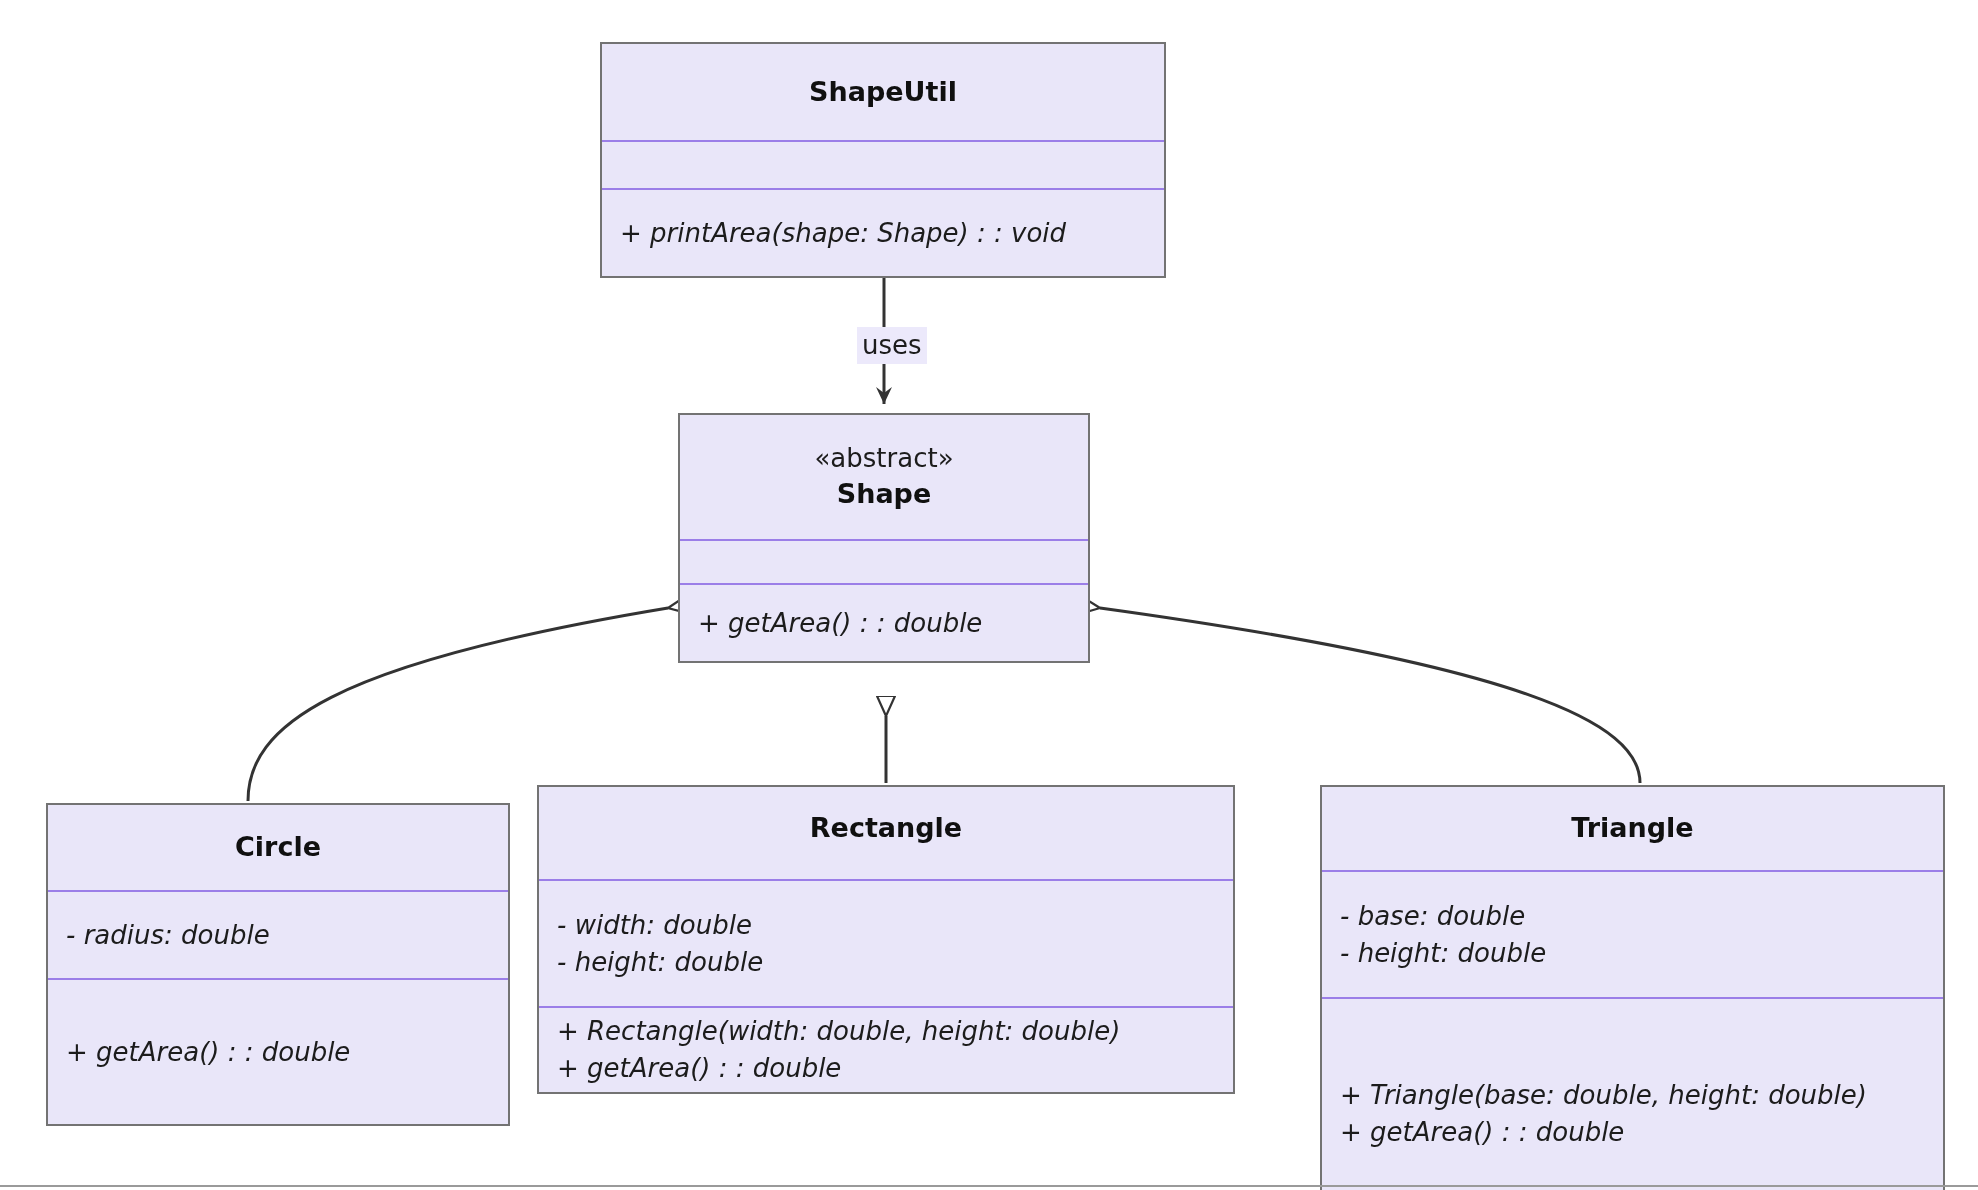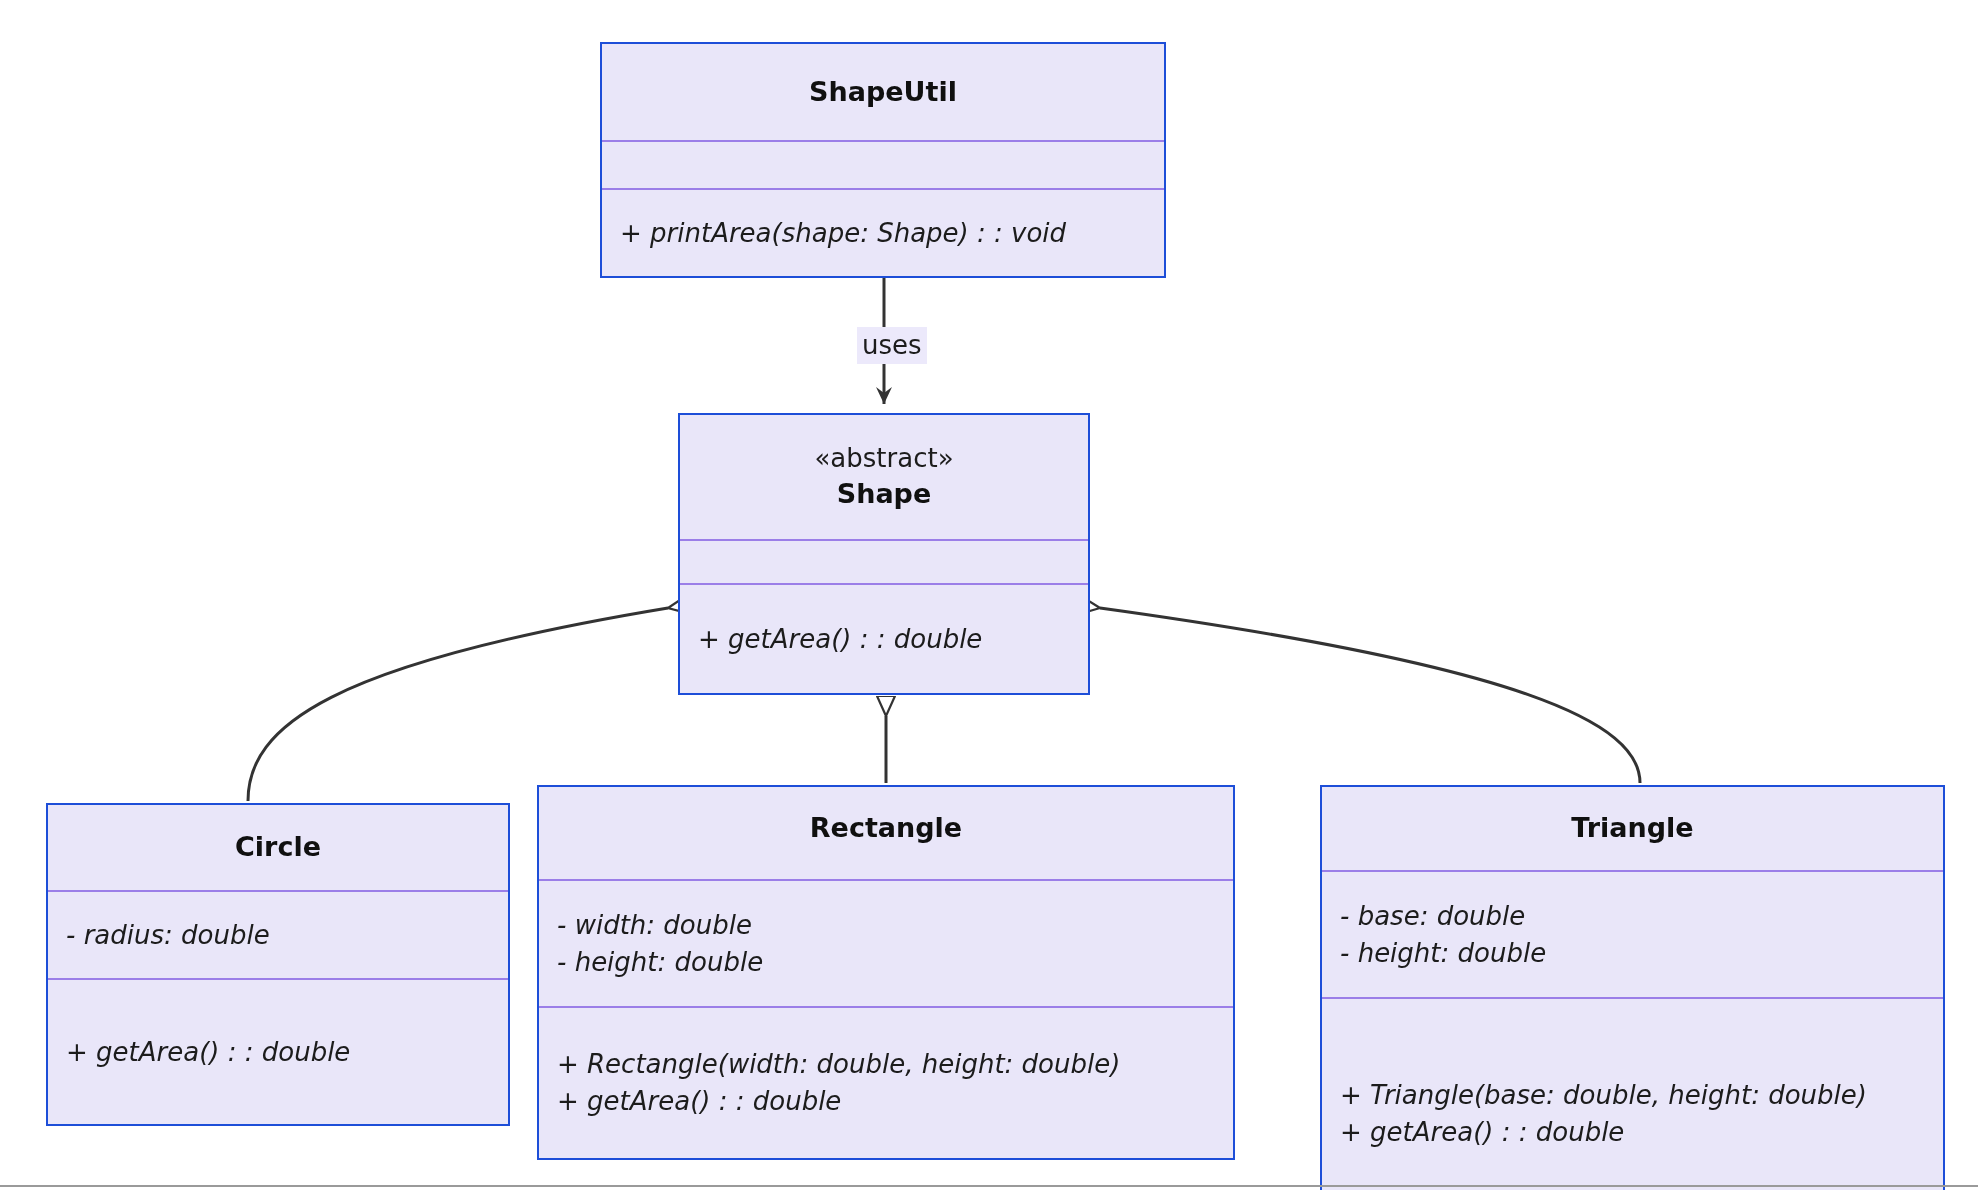--- a/index.html
+++ b/index.html
@@ -30,21 +30,21 @@
     height: 1190px;
     z-index: 1;
   }
 
   
   .uml-class {
     position: absolute;
     z-index: 2;
     box-sizing: border-box;
     background: #e9e6f9;
-    border: 2px solid #1d4ed8;
+    border: 2px solid #737373;
     display: flex;
     flex-direction: column;
   }
 
   .compartment {
     box-sizing: border-box;
     display: flex;
     flex-direction: column;
     justify-content: center;
   }
@@ -156,21 +156,21 @@
     <div class="compartment empty" style="height:48px;">
       <ul class="member-list"></ul>
     </div>
     <div class="compartment" style="flex:1;">
       <ul class="member-list">
         <li class="member">+ printArea(shape: Shape) : : void</li>
       </ul>
     </div>
   </div>
 
-  <div class="uml-class" style="left:678px; top:413px; width:412px; height:282px;">
+  <div class="uml-class" style="left:678px; top:413px; width:412px; height:250px;">
     <div class="compartment title" style="height:124px;">
       <div class="class-stereotype">«abstract»</div>
       <div class="class-name">Shape</div>
     </div>
     <div class="compartment empty" style="height:44px;">
       <ul class="member-list"></ul>
     </div>
     <div class="compartment" style="flex:1;">
       <ul class="member-list">
         <li class="member">+ getArea() : : double</li>
@@ -187,21 +187,21 @@
         <li class="member">- radius: double</li>
       </ul>
     </div>
     <div class="compartment" style="flex:1;">
       <ul class="member-list">
         <li class="member">+ getArea() : : double</li>
       </ul>
     </div>
   </div>
 
-  <div class="uml-class" style="left:537px; top:785px; width:698px; height:375px;">
+  <div class="uml-class" style="left:537px; top:785px; width:698px; height:309px;">
     <div class="compartment title" style="height:83px;">
       <div class="class-name">Rectangle</div>
     </div>
     <div class="compartment" style="height:127px;margin-top:9px;">
       <ul class="member-list">
         <li class="member">- width: double</li>
         <li class="member">- height: double</li>
       </ul>
     </div>
     <div class="compartment" style="flex:1;">

